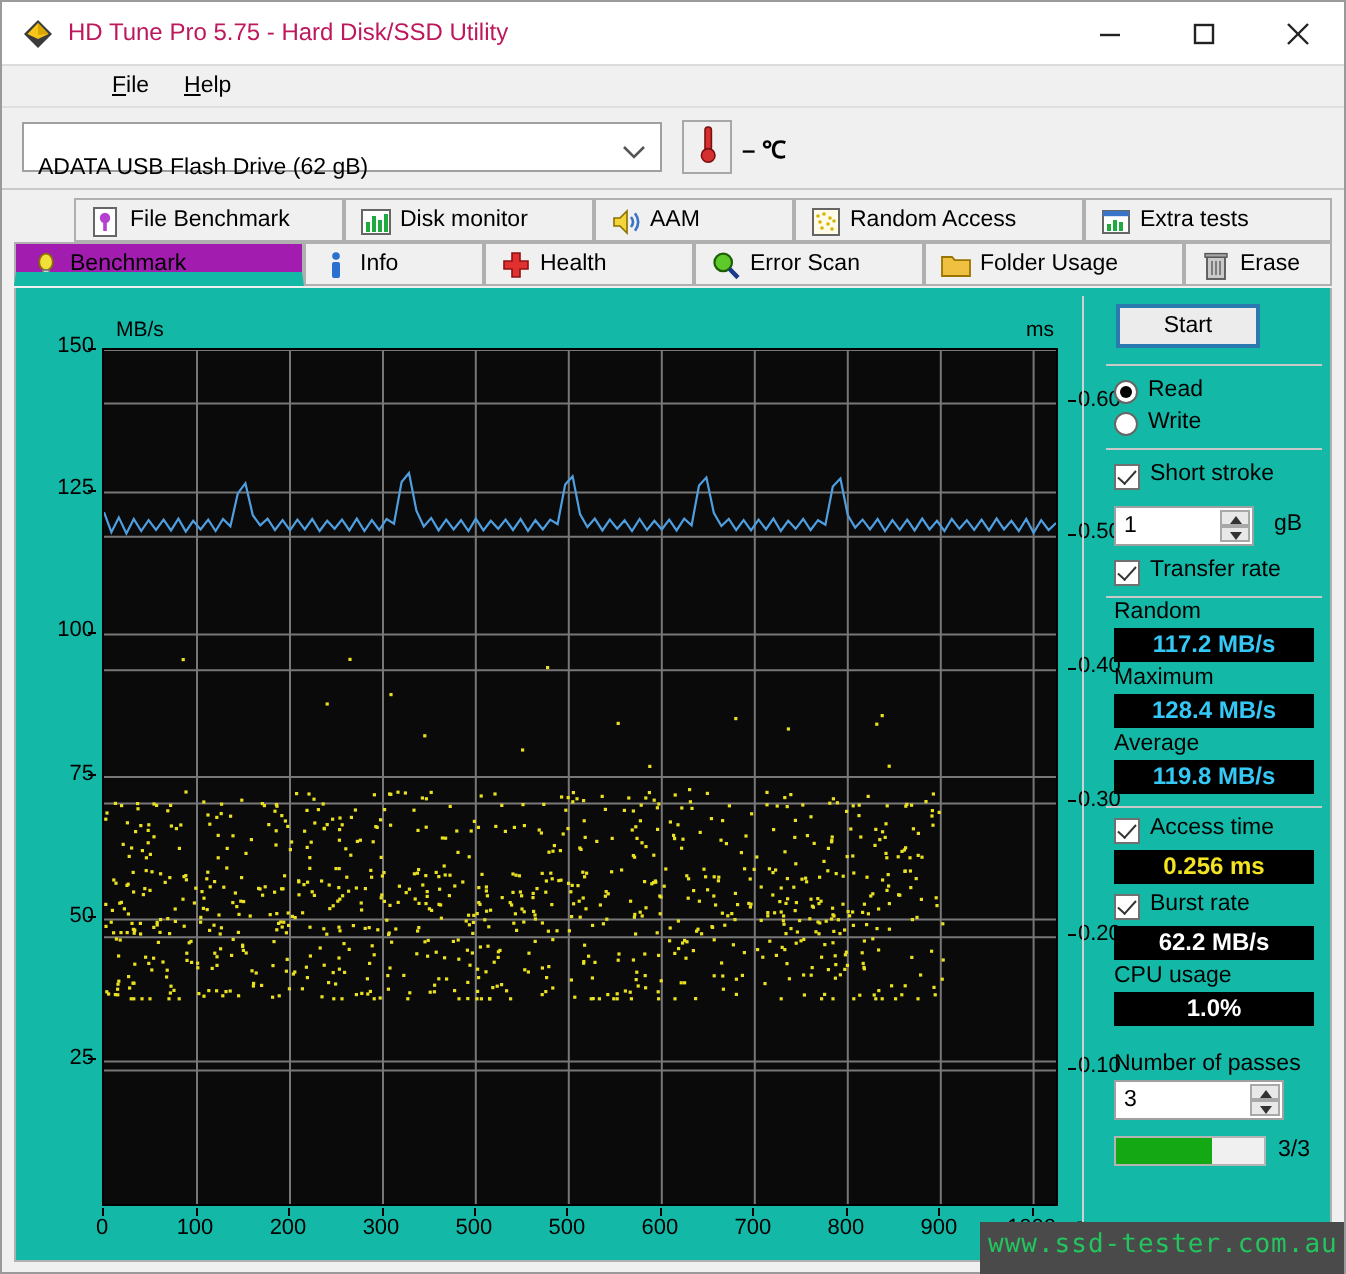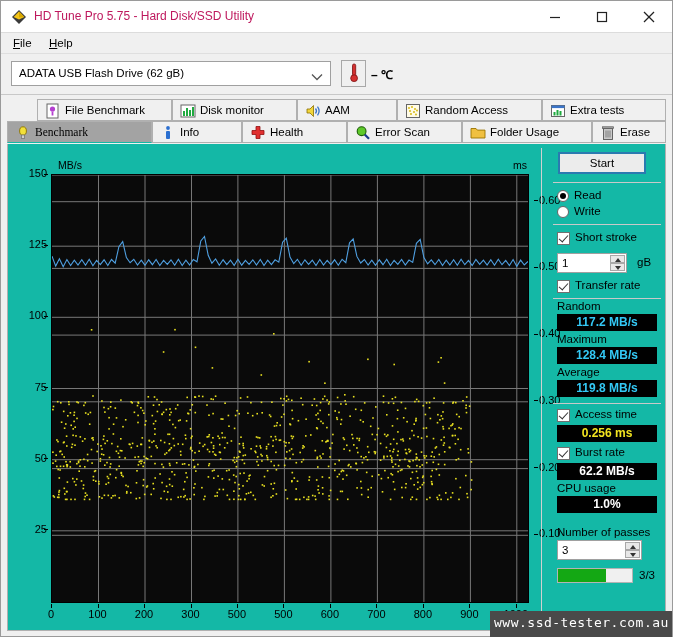--- a/index.html
+++ b/index.html
@@ -15,31 +15,31 @@
   .titlebar{position:absolute;left:0;top:0;width:671px;height:32px;background:#fff;
             border-bottom:1px solid #dcdcdc;box-sizing:border-box;}
   .tb-icon{position:absolute;left:9px;top:7px;width:18px;height:18px;}
   .tb-title{position:absolute;left:33px;top:8px;font-size:12px;color:#be185d;white-space:nowrap;}
   .wbtn{position:absolute;top:0;width:46px;height:31px;cursor:default;}
   .wbtn svg{position:absolute;left:50%;top:50%;transform:translate(-50%,-50%);}
   #btn-min{left:531px;} #btn-max{left:578px;} #btn-close{left:625px;}
 
   
   .menubar{position:absolute;left:0;top:32px;width:671px;height:20px;background:#f0f0f0;}
-  .menu-item{position:absolute;top:3px;font-size:11.5px;padding:1px 4px;cursor:default;}
+  .menu-item{position:absolute;top:3px;font-size:11.5px;padding:1px 4px;cursor:default;margin-left:43px;}
   .menu-item u{text-decoration:underline;}
   #menu-file{left:8px;} #menu-help{left:44px;}
   .menu-sep{position:absolute;left:0;top:52px;width:671px;height:1px;background:#dfdfdf;}
 
   
   .toolbar{position:absolute;left:0;top:53px;width:671px;height:41px;background:#f0f0f0;
            border-bottom:1px solid #c8c8c8;box-sizing:border-box;}
   .drv-select{position:absolute;left:10px;top:7px;width:320px;height:25px;background:#fff;
               border:1px solid #a0a0a0;box-sizing:border-box;}
-  .drv-text{position:absolute;left:7px;top:5px;font-size:11.5px;white-space:nowrap;}
+  .drv-text{position:absolute;left:7px;top:16px;font-size:11.5px;white-space:nowrap;}
   .drv-arrow{position:absolute;right:7px;top:9px;}
   .temp-btn{position:absolute;left:340px;top:6px;width:25px;height:27px;background:#f0f0f0;
             border:1px solid #a8a8a8;box-sizing:border-box;}
   .thermo{position:absolute;left:50%;top:50%;transform:translate(-50%,-50%);}
   .temp-val{position:absolute;left:370px;top:12px;font-size:12px;font-weight:bold;white-space:nowrap;}
   .tbtn{position:absolute;top:57px;width:29px;height:27px;background:#f0f0f0;
         border:1px solid #b4b4b4;box-sizing:border-box;}
   .tbtn svg{position:absolute;left:50%;top:50%;transform:translate(-50%,-50%);}
   #tbtn-copy{left:445px;} #tbtn-excel{left:475px;} #tbtn-camera{left:505px;}
   #tbtn-coin{left:535px;}
@@ -47,21 +47,21 @@
   .exit-btn{position:absolute;left:610px;top:58px;width:50px;height:25px;background:#f0f0f0;
             border:1px solid #a8a8a8;box-sizing:border-box;text-align:center;
             line-height:23px;font-size:11.5px;}
 
   
   .tabstrip{position:absolute;left:6px;top:98px;width:659px;height:45px;}
   .tabrow{position:absolute;left:0;height:22px;}
   .tabrow.r1{top:0;} .tabrow.r2{top:22px;}
   .tab{position:absolute;top:0;height:22px;background:#f0f0f0;
        border:1px solid #b0b0b0;box-sizing:border-box;cursor:default;overflow:hidden;}
-  .tab.active{background:#a3a3a3;border-bottom:1px solid #14b8a6;z-index:5;font-family:Liberation Serif, serif;}
+  .tab.active{background:#a21caf;border-bottom:7px solid #14b8a6;z-index:5;}
   .tab-ico{position:absolute;left:7px;top:3px;width:16px;height:16px;}
   .tab-lbl{position:absolute;left:27px;top:4px;font-size:11.5px;white-space:nowrap;}
   .tab-underline{position:absolute;left:0;top:43px;width:659px;height:1px;background:#b0b0b0;}
 
   
   .content{position:absolute;left:6px;top:143px;width:659px;height:487px;background:#14b8a6;
            border:1px solid #b0b0b0;border-top:none;box-sizing:border-box;}
 
   
   .chart-wrap{position:absolute;left:5px;top:6px;width:530px;height:475px;}
@@ -76,25 +76,25 @@
   .ytick-r{position:absolute;left:0;font-size:11px;color:#000;white-space:nowrap;}
   .xtick{position:absolute;top:458px;font-size:11px;color:#000;text-align:center;}
   .ylabels{position:absolute;left:0;top:0;width:34px;height:455px;}
   .yrlabels{position:absolute;left:521px;top:0;width:36px;height:455px;}
   .tickmark{position:absolute;background:#000;}
 
   
   .watermark{position:absolute;left:489px;top:610px;width:182px;height:26px;
              background:#4a4a4a;}
   .wm-text{position:absolute;left:4px;top:4px;font-family:"DejaVu Sans Mono",monospace;
-           font-size:13px;color:#ffffff;letter-spacing:0.5px;white-space:nowrap;}
+           font-size:13px;color:#22c55e;letter-spacing:0.5px;white-space:nowrap;}
 
   
   .rpanel{position:absolute;left:545px;top:148px;width:120px;height:470px;}
-  .start-btn{position:absolute;left:11px;top:4px;width:88px;height:22px;background:#ececec;
+  .start-btn{position:absolute;left:11px;top:4px;width:72px;height:22px;background:#ececec;
              border:2px solid #2a7ab0;box-sizing:border-box;text-align:center;
              line-height:18px;font-size:11.5px;}
   .hr{position:absolute;left:6px;width:108px;height:1px;background:#c9c9c9;}
   .radio-row{position:absolute;left:10px;height:15px;}
   .radio{position:absolute;left:0;top:1px;width:12px;height:12px;border:1px solid #666;
          border-radius:50%;background:#fff;box-sizing:border-box;}
   .radio.sel::after{content:"";position:absolute;left:2px;top:2px;width:6px;height:6px;
                     border-radius:50%;background:#000;}
   .radio-lbl{position:absolute;left:17px;top:0px;font-size:11.5px;}
   .cb-row{position:absolute;left:10px;height:15px;}

